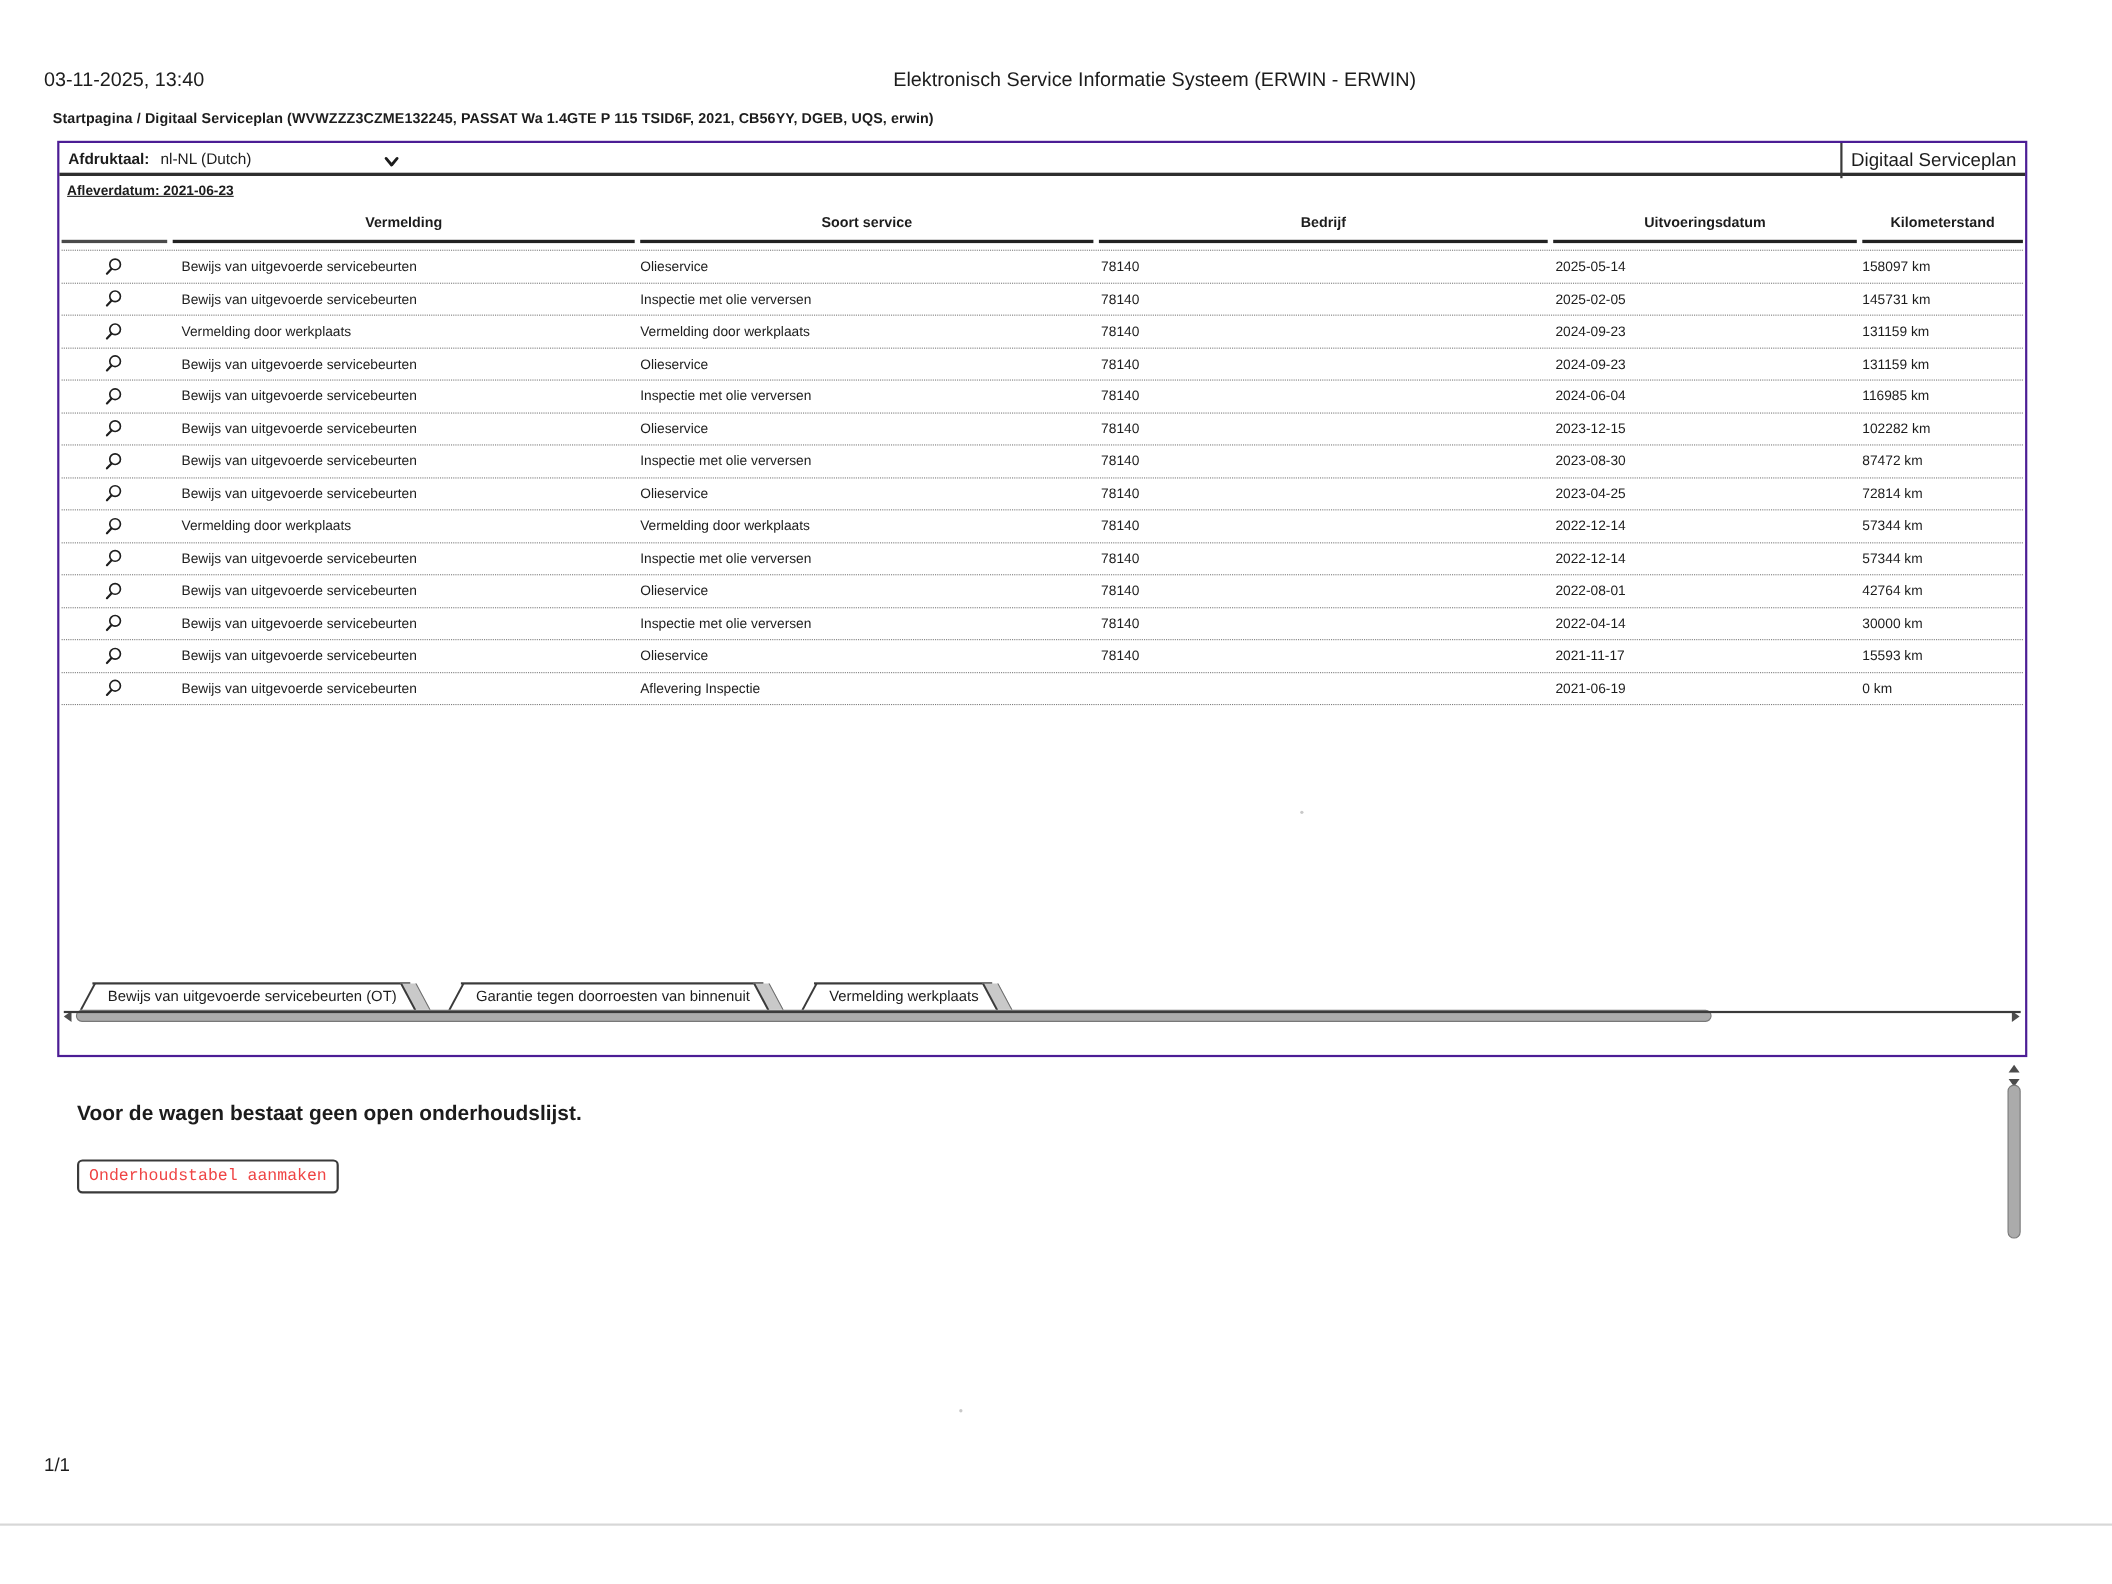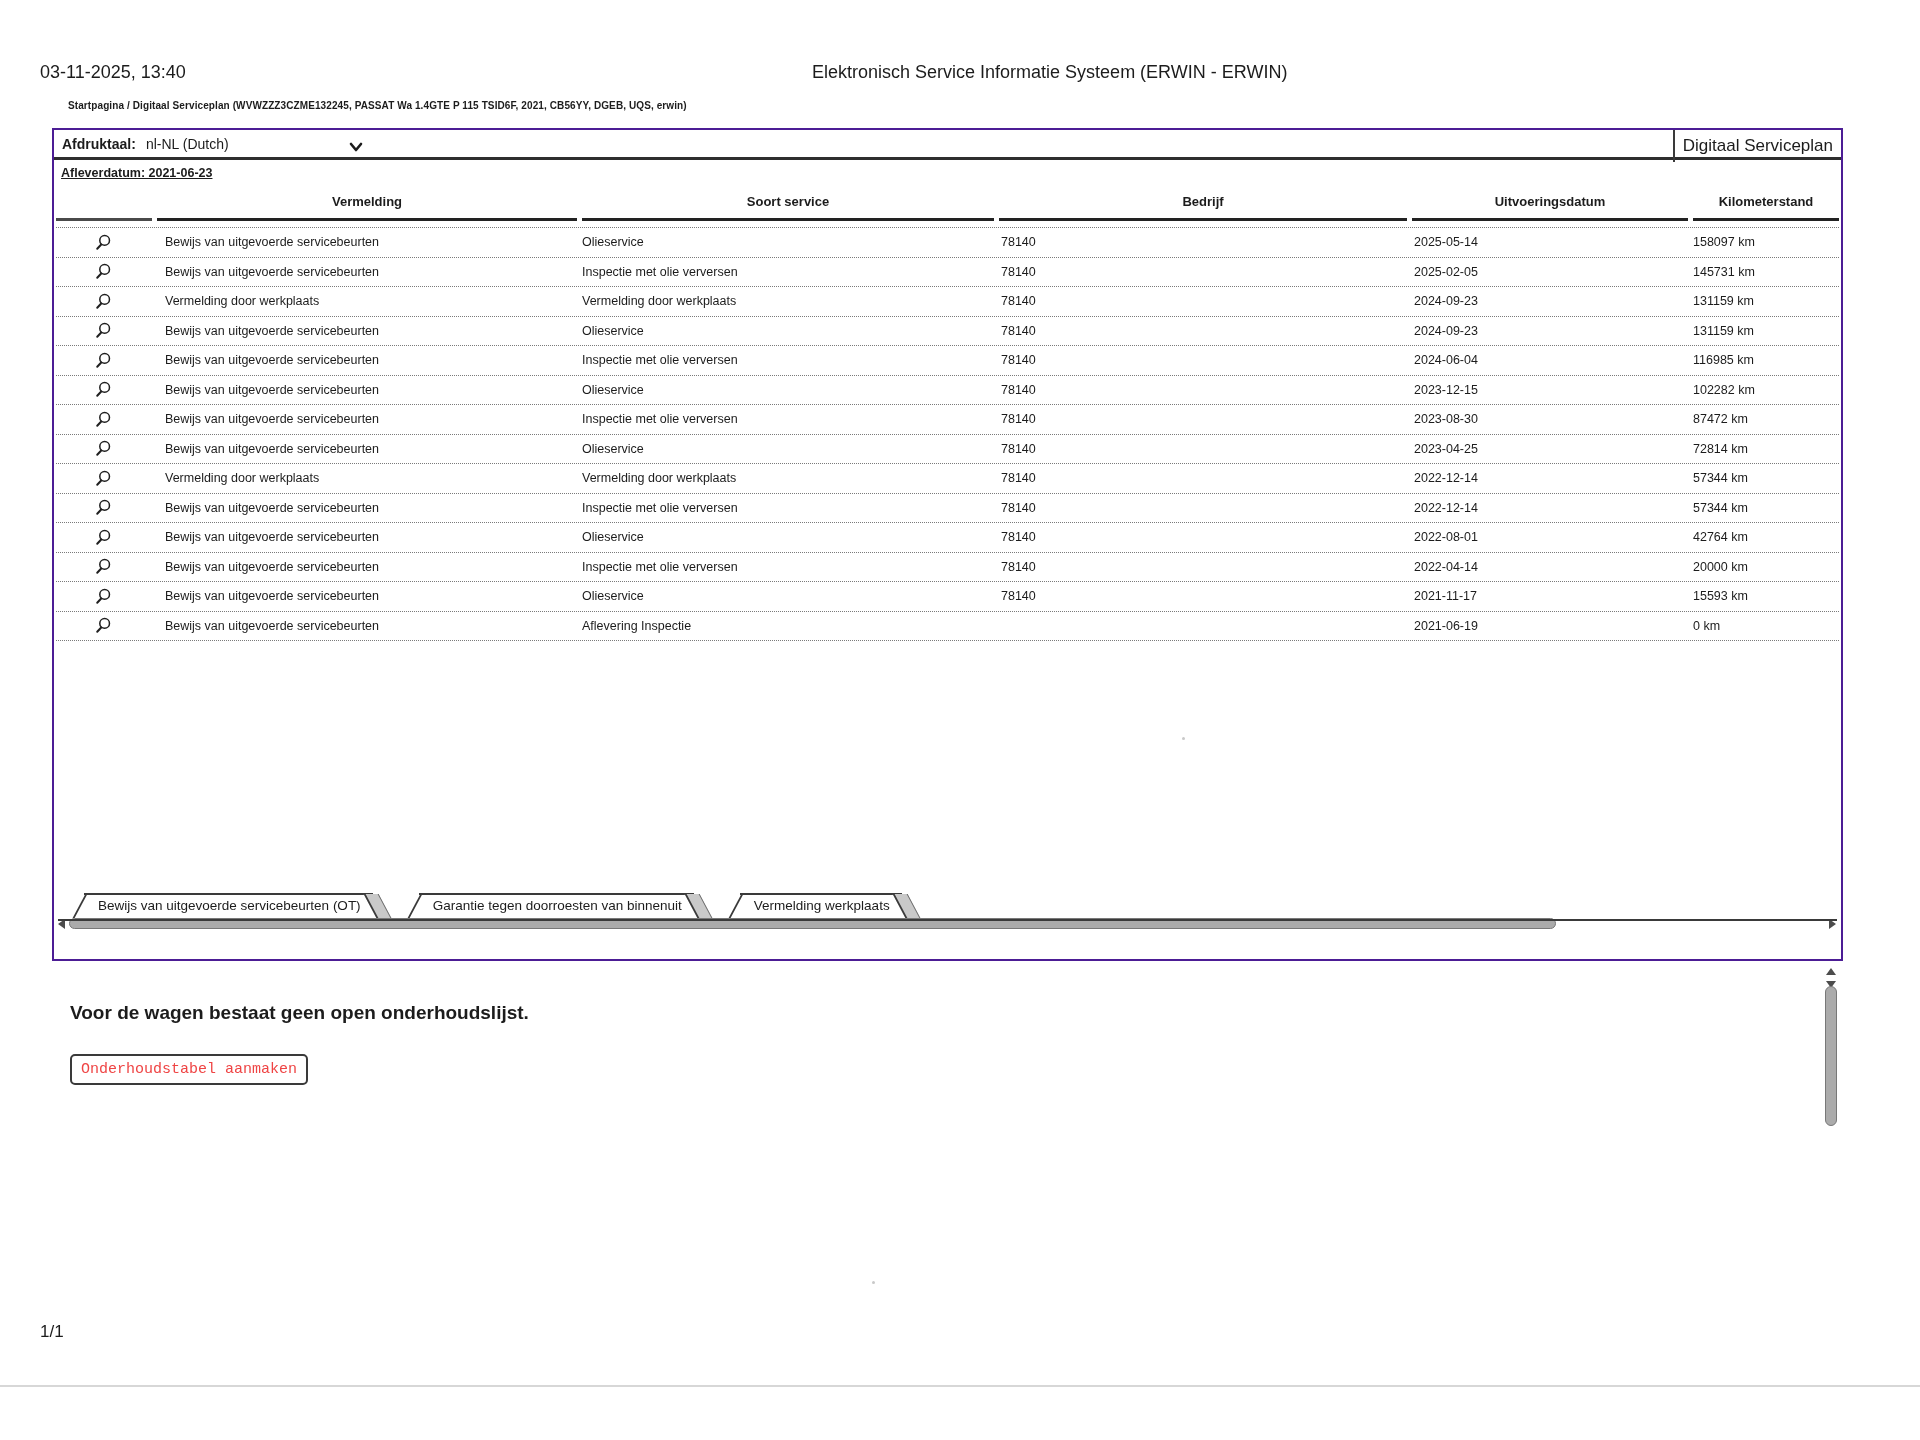--- a/index.html
+++ b/index.html
@@ -6,21 +6,21 @@
   html,body { margin:0; padding:0; }
   body {
     width:1920px; height:1440px; position:relative;
     background:#ffffff; color:#1c1c1c;
     font-family:"Liberation Sans", sans-serif;
     overflow:hidden;
   }
   
   .timestamp { position:absolute; left:40px; top:62px; font-size:18px; }
   .app-title { position:absolute; left:812px; top:62px; font-size:18px; }
-  .breadcrumb { position:absolute; left:68px; top:100px; font-size:10px; font-weight:700; letter-spacing:.1px; }
+  .breadcrumb { position:absolute; left:48px; top:100px; font-size:13px; font-weight:700; letter-spacing:.1px; }
 
   
   .panel {
     position:absolute; left:52px; top:128px; width:1791px; height:833px;
     border:2px solid #4c1d95; background:#fff;
   }
   .panel-topbar {
     display:flex; justify-content:space-between; align-items:stretch;
     height:30px; border-bottom:3px solid #2e2e2e;
   }
@@ -290,21 +290,21 @@
           <button class="mag-btn">
             <svg width="19" height="19" viewBox="0 0 20 20">
               <circle cx="11.2" cy="7.8" r="5.1" fill="none" stroke="#1f1f1f" stroke-width="1.6"></circle>
               <line x1="7.6" y1="12.1" x2="3.4" y2="16.6" stroke="#1f1f1f" stroke-width="2.1" stroke-linecap="round"></line>
             </svg>
           </button>
           <div class="c-verm">Bewijs van uitgevoerde servicebeurten</div>
           <div class="c-soort">Inspectie met olie verversen</div>
           <div class="c-bedr">78140</div>
           <div class="c-datum">2022-04-14</div>
-          <div class="c-km">20000 km</div>
+          <div class="c-km">30000 km</div>
         </div>
         <div class="row grid">
           <button class="mag-btn">
             <svg width="19" height="19" viewBox="0 0 20 20">
               <circle cx="11.2" cy="7.8" r="5.1" fill="none" stroke="#1f1f1f" stroke-width="1.6"></circle>
               <line x1="7.6" y1="12.1" x2="3.4" y2="16.6" stroke="#1f1f1f" stroke-width="2.1" stroke-linecap="round"></line>
             </svg>
           </button>
           <div class="c-verm">Bewijs van uitgevoerde servicebeurten</div>
           <div class="c-soort">Olieservice</div>

